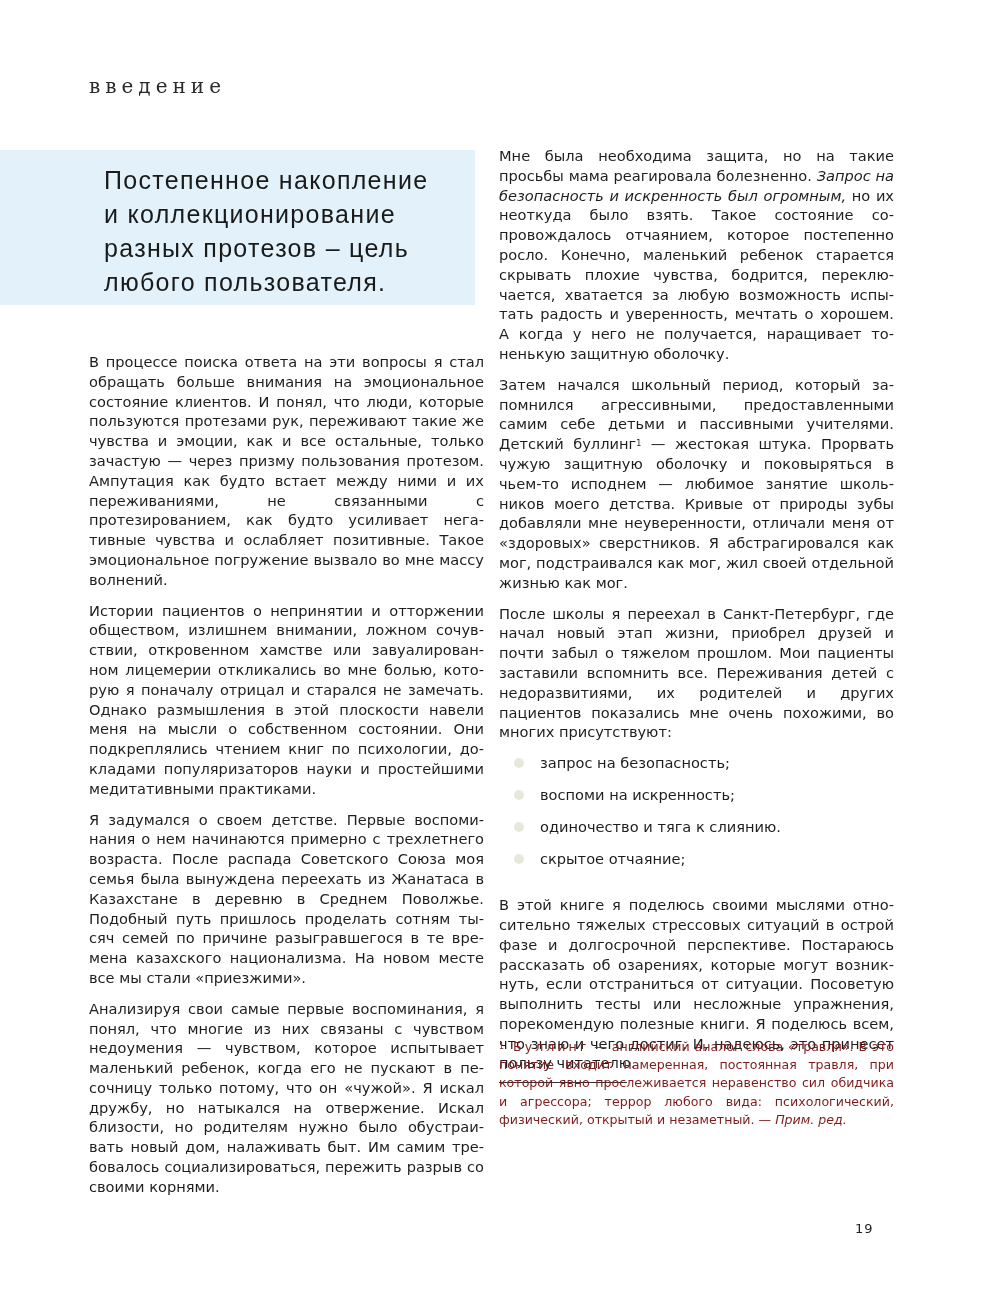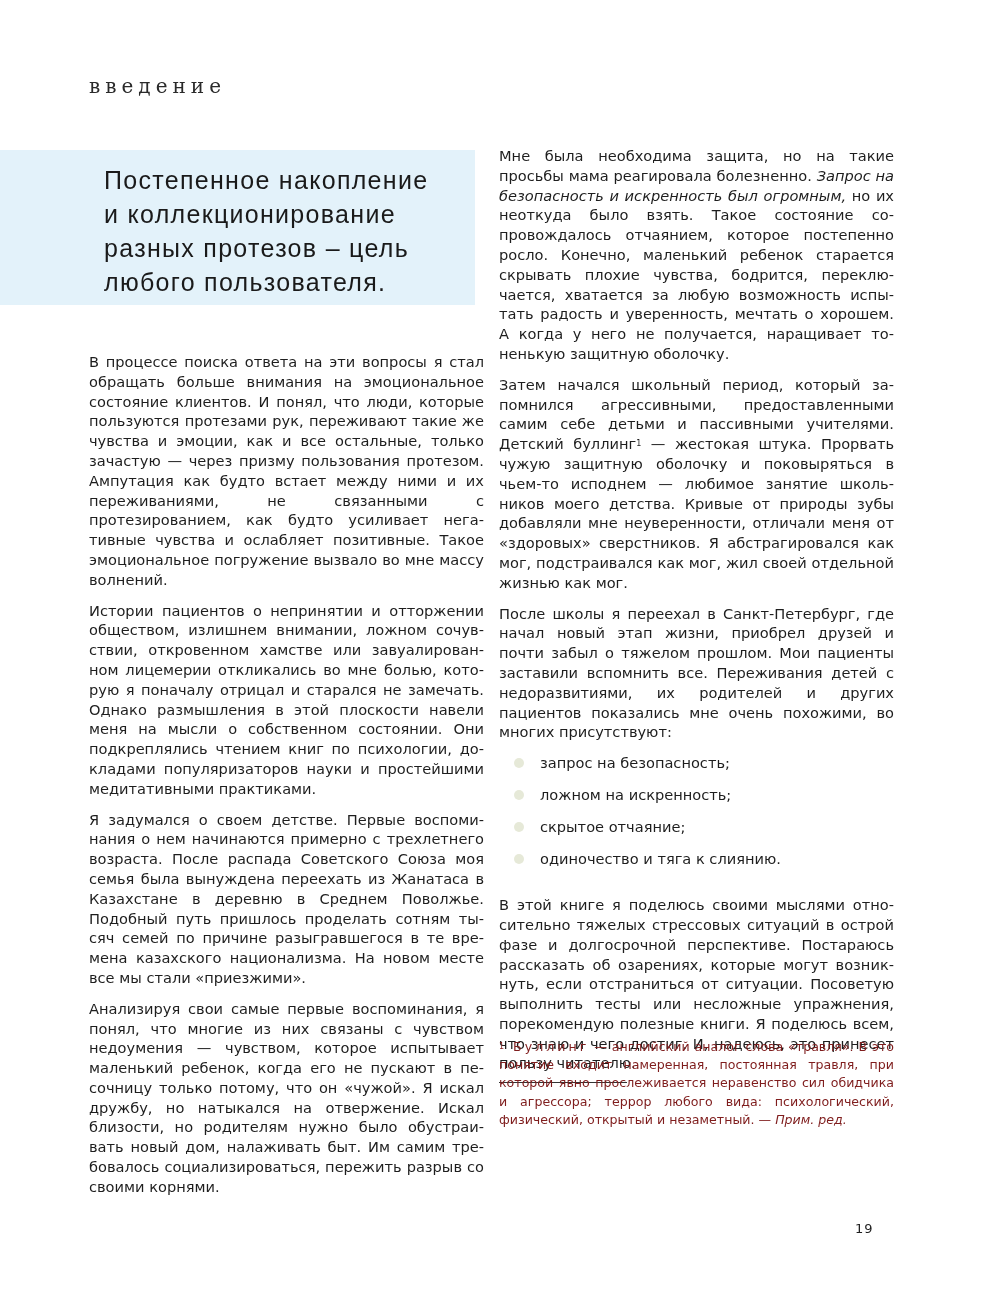--- a/index.html
+++ b/index.html
@@ -67,23 +67,23 @@
   <p>Я задумался о своем детстве. Первые воспоми­нания о нем начинаются примерно с трехлетнего возраста. После распада Советского Союза моя семья была вынуждена переехать из Жанатаса в Казахстане в деревню в Среднем Поволжье. Подобный путь пришлось проделать сотням ты­сяч семей по причине разыгравшегося в те вре­мена казахского национализма. На новом месте все мы стали «приезжими».</p>
   <p>Анализируя свои самые первые воспоминания, я понял, что многие из них связаны с чувством недоумения — чувством, которое испытывает маленький ребенок, когда его не пускают в пе­сочницу только потому, что он «чужой». Я искал дружбу, но натыкался на отвержение. Искал близости, но родителям нужно было обустраи­вать новый дом, налаживать быт. Им самим тре­бовалось социализироваться, пережить разрыв со своими корнями.</p>
 </div>
 
 <div class="col col-right">
   <p><span>Мне была необходима защита, но на такие просьбы мама реагировала болезненно. </span><em>Запрос на безопасность и искренность был огромным,</em><span> но их неоткуда было взять. Такое состояние со­провождалось отчаянием, которое постепенно росло. Конечно, маленький ребенок старается скрывать плохие чувства, бодрится, переклю­чается, хватается за любую возможность испы­тать радость и уверенность, мечтать о хорошем. А когда у него не получается, наращивает то­ненькую защитную оболочку.</span></p>
   <p><span>Затем начался школьный период, который за­помнился агрессивными, предоставленными самим себе детьми и пассивными учителями. Детский буллинг</span><sup class="fnref">1</sup><span> — жестокая штука. Прорвать чужую защитную оболочку и поковыряться в чьем-то исподнем — любимое занятие школь­ников моего детства. Кривые от природы зубы добавляли мне неуверенности, отличали меня от «здоровых» сверстников. Я абстрагировался как мог, подстраивался как мог, жил своей отдель­ной жизнью как мог.</span></p>
   <p>После школы я переехал в Санкт-Петербург, где начал новый этап жизни, приобрел друзей и почти забыл о тяжелом прошлом. Мои паци­енты заставили вспомнить все. Переживания детей с недоразвитиями, их родителей и дру­гих пациентов показались мне очень похожими, во многих присутствуют:</p>
   <ul class="bullets">
     <li><span class="dot"></span><span>запрос на безопасность;</span></li>
-    <li><span class="dot"></span><span>ложном на искренность;</span></li>
+    <li><span class="dot"></span><span>воспоми на искренность;</span></li>
+    <li><span class="dot"></span><span>одиночество и тяга к слиянию.</span></li>
     <li><span class="dot"></span><span>скрытое отчаяние;</span></li>
-    <li><span class="dot"></span><span>одиночество и тяга к слиянию.</span></li>
   </ul>
   <p>В этой книге я поделюсь своими мыслями отно­сительно тяжелых стрессовых ситуаций в острой фазе и долгосрочной перспективе. Постараюсь рассказать об озарениях, которые могут возник­нуть, если отстраниться от ситуации. Посоветую выполнить тесты или несложные упражнения, порекомендую полезные книги. Я поделюсь всем, что знаю и чего достиг. И, надеюсь, это принесет пользу читателю.</p>
 </div>
 
 <div class="footnote-rule"></div>
 <div class="footnote"><sup>1</sup><span class="term">Буллинг</span><span> — английский аналог слова «травля». В это понятие входит намеренная, постоянная травля, при которой явно прослеживается неравенство сил обидчика и агрессора; террор любого вида: психо­логический, физический, открытый и незаметный. — </span><em>Прим. ред.</em></div>
 
 <div class="page-number">19</div>
 
 </body></html>

